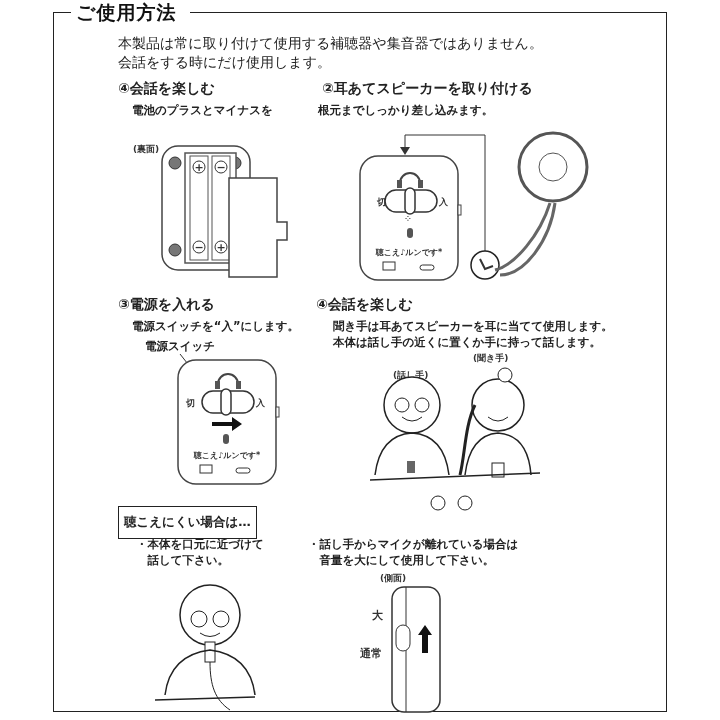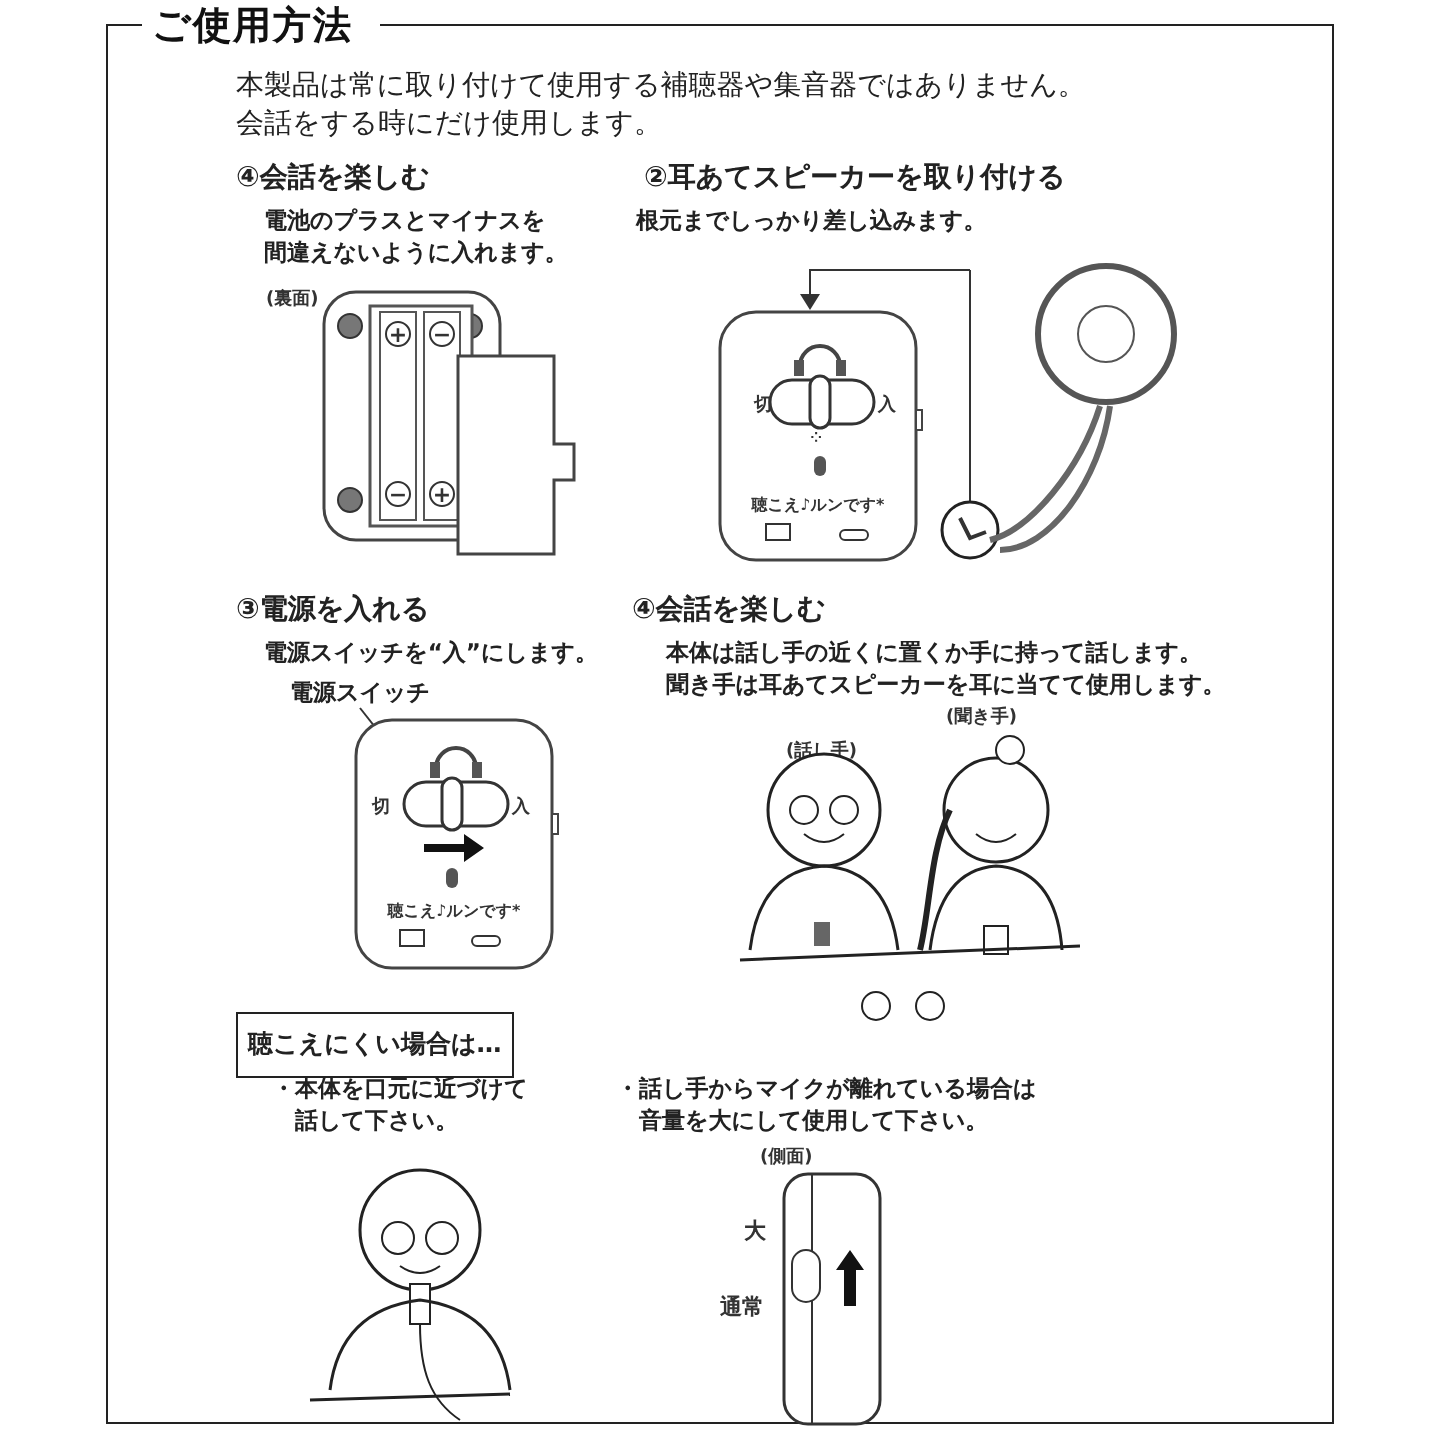--- a/index.html
+++ b/index.html
@@ -25,21 +25,20 @@
 <div class="title">ご使用方法</div>
 
 <div class="intro">
   <div>本製品は常に取り付けて使用する補聴器や集音器ではありません。</div>
   <div>会話をする時にだけ使用します。</div>
 </div>
 
 <div class="h" style="left:118px;top:80px;">④会話を楽しむ</div>
 <div class="t" style="left:132px;top:102px;">
   <div>電池のプラスとマイナスを</div>
-  <div>間違えないように入れます。</div>
 </div>
 <div class="small" style="left:133px;top:143px;text-align:right;">(裏面)</div>
 <svg style="left:160px;top:142px;" width="140" height="135">
   <rect x="2" y="4" width="88" height="124" rx="16" fill="#fff" stroke="#444" stroke-width="1.5"></rect>
   <circle cx="15" cy="21" r="6" fill="#777" stroke="#333"></circle>
   <circle cx="75" cy="21" r="6" fill="#777" stroke="#333"></circle>
   <circle cx="15" cy="108" r="6" fill="#777" stroke="#333"></circle>
   <rect x="25" y="11" width="51" height="110" fill="#fff" stroke="#555" stroke-width="1.5"></rect>
   <rect x="30" y="14" width="18" height="104" fill="#fff" stroke="#555"></rect>
   <rect x="52" y="14" width="18" height="104" fill="#fff" stroke="#555"></rect>
@@ -97,22 +96,22 @@
   <path d="M42 70 H62 V65 L72 72 L62 79 V74 H42 Z" fill="#111"></path>
   <rect x="53" y="82" width="6" height="10" rx="3" fill="#555"></rect>
   <text x="57" y="106" font-size="8" class="lbl" text-anchor="middle">聴こえ♪ルンです*</text>
   <rect x="30" y="113" width="12" height="8" fill="#fff" stroke="#333"></rect>
   <rect x="66" y="116" width="14" height="5" rx="2.5" fill="#fff" stroke="#333"></rect>
   <rect x="106" y="55" width="3" height="10" fill="#fff" stroke="#444"></rect>
 </svg>
 
 <div class="h" style="left:316px;top:296px;">④会話を楽しむ</div>
 <div class="t" style="left:333px;top:318px;">
+  <div>聞き手は耳あてスピーカーを耳に当てて使用します。</div>
   <div>本体は話し手の近くに置くか手に持って話します。</div>
-  <div>聞き手は耳あてスピーカーを耳に当てて使用します。</div>
 </div>
 <div class="small" style="left:393px;top:352px;margin-top:17px;">(話し手)</div>
 <div class="small" style="left:473px;top:352px;">(聞き手)</div>
 <svg style="left:370px;top:365px;" width="170" height="150">
   <circle cx="42" cy="40" r="28" fill="#fff" stroke="#222" stroke-width="1.5"></circle>
   <circle cx="32" cy="40" r="7" fill="none" stroke="#222"></circle>
     <circle cx="52" cy="40" r="7" fill="none" stroke="#222"></circle>
   <path d="M32 52 q10 8 20 0" fill="none" stroke="#222"></path>
   <path d="M5 110 q5 -40 37 -42 q32 2 37 42" fill="none" stroke="#222" stroke-width="1.5"></path>
   <rect x="37" y="96" width="8" height="12" fill="#666"></rect>

